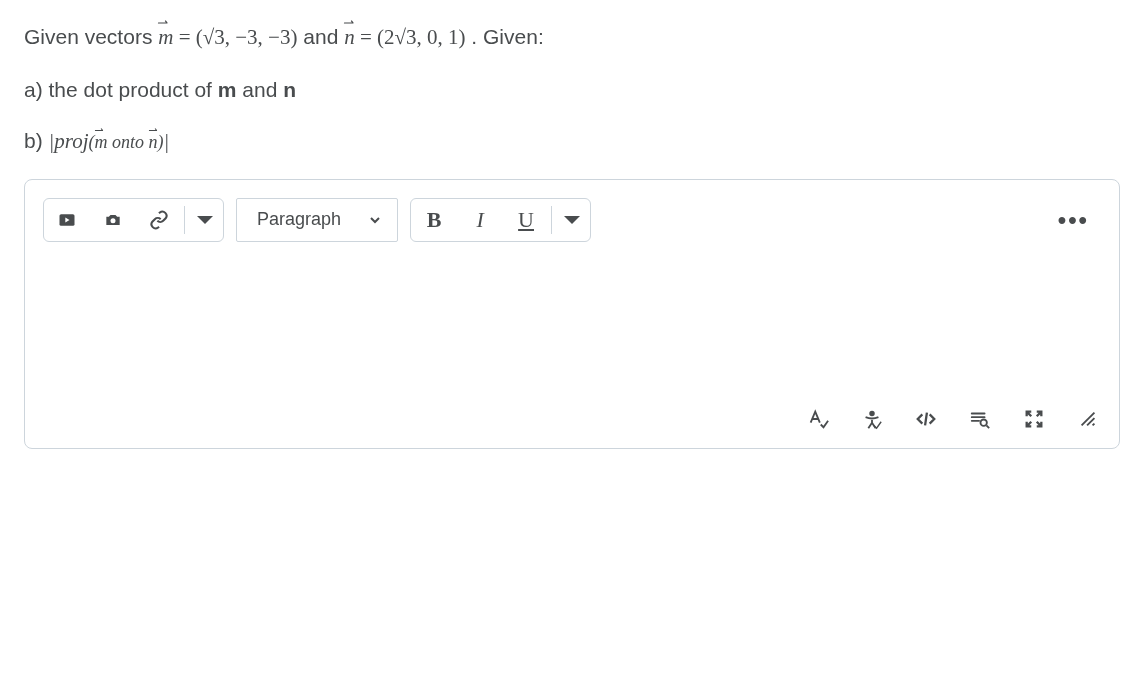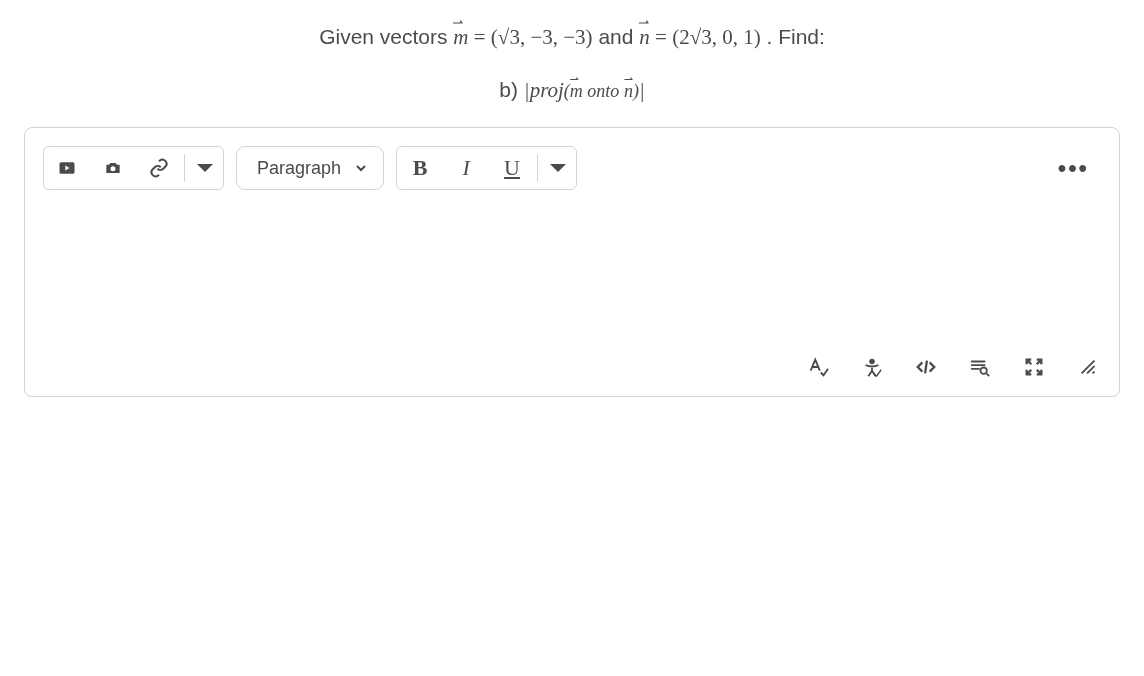--- a/index.html
+++ b/index.html
@@ -19,21 +19,20 @@
     }
     
     .question-block {
       margin-bottom: 20px;
     }
     
     .question-line {
       margin-bottom: 18px;
       line-height: 1.6;
       font-size: 21px;
-      text-align: center;
     }
     
     .editor-container {
       border: 1px solid #cdd5dc;
       border-radius: 8px;
       padding: 18px;
       margin-top: 4px;
     }
     
     .toolbar {
@@ -72,25 +71,25 @@
       width: 1px;
       height: 28px;
       background: #cdd5dc;
       margin: 0 2px;
     }
     
     .paragraph-selector {
       display: flex;
       align-items: center;
       border: 1px solid #cdd5dc;
-      border-radius: 9px;
+      border-radius: 2px;
       height: 44px;
       padding: 0 16px 0 20px;
       cursor: pointer;
-      gap: 14px;
+      gap: 28px;
       color: #494c4e;
       font-size: 18px;
     }
     
     .chevron-down {
       width: 12px;
       height: 12px;
     }
     
     .caret-down {
@@ -186,23 +185,29 @@
   </style>
 </head>
 <body>
 
 <div class="question-block">
   <div class="question-line">
     <span>Given vectors </span>
     <span class="math-text"><span style="font-style:italic;position:relative;"><span style="position:absolute;top:-12px;left:-2px;font-size:13px;">⇀</span>m</span> = (√3, −3, −3)</span>
     <span>  and  </span>
     <span class="math-text"><span style="font-style:italic;position:relative;"><span style="position:absolute;top:-12px;left:-2px;font-size:13px;">⇀</span>n</span> = (2√3, 0, 1)</span>
-    <span>. Find:</span>
-  </div>
-
+    <span>. Given:</span>
+  </div>
+
+  <div class="question-line">
+    <span>a) the dot product of </span>
+    <span class="bold-text">m</span>
+    <span> and </span>
+    <span class="bold-text">n</span>
+  </div>
 
   <div class="question-line">
     <span>b) </span>
     <span class="proj-text"><span class="abs-bar">|</span>proj<span style="font-size:18px;margin-top:24px;">(<span style="position:relative;"><span style="position:absolute;top:-10px;left:-1px;font-size:11px;">⇀</span>m</span> onto <span style="position:relative;"><span style="position:absolute;top:-10px;left:-1px;font-size:11px;">⇀</span>n</span>)</span><span class="abs-bar">|</span></span>
   </div>
 
 </div>
 
 <div class="editor-container">
   <div class="toolbar">

